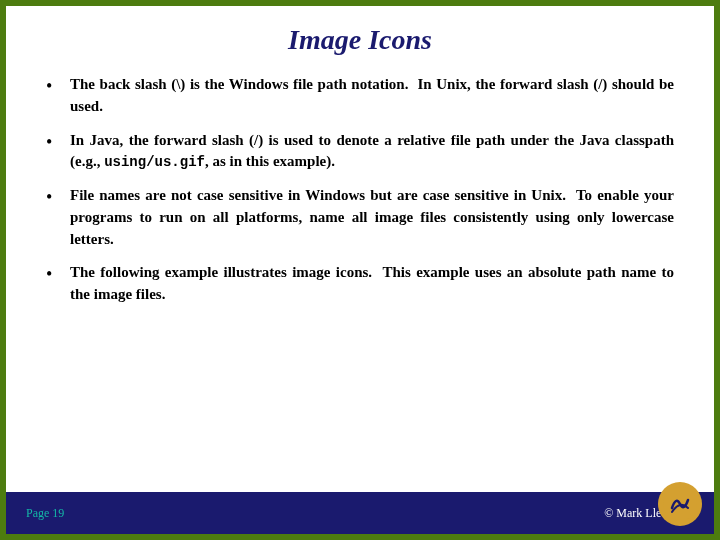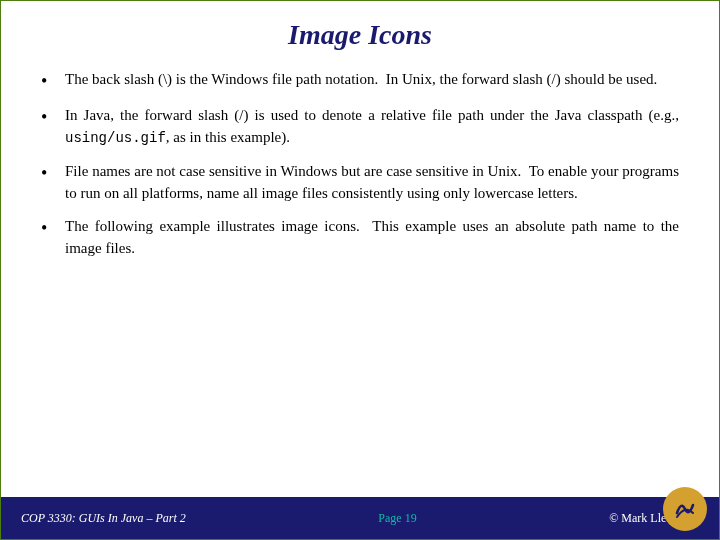--- a/index.html
+++ b/index.html
@@ -13,21 +13,21 @@
       height: 540px;
       background: #f0f0f8;
       font-family: 'Times New Roman', Times, serif;
       overflow: hidden;
     }
 
     .slide-container {
       width: 720px;
       height: 540px;
       background: #ffffff;
-      border: 1px solid #4d7c0f;
+      border: 6px solid #4d7c0f;
       display: flex;
       flex-direction: column;
       position: relative;
     }
 
     .slide-main {
       flex: 1;
       padding: 18px 40px 10px 40px;
       display: flex;
       flex-direction: column;
@@ -63,20 +63,21 @@
 
     .bullet-dot {
       min-width: 14px;
       font-size: 18px;
       line-height: 1.3;
       margin-top: 1px;
     }
 
     .bullet-text {
       flex: 1;
+      font-weight: bold;
     }
 
     .code-inline {
       font-family: 'Courier New', Courier, monospace;
       font-size: 14px;
     }
 
     .slide-footer {
       height: 42px;
       background: #1a1a6e;
@@ -159,21 +160,20 @@
         <span class="bullet-dot">•</span>
         <span class="bullet-text">
           The following example illustrates image icons.&nbsp; This example uses an absolute path name to the image files.
         </span>
       </li>
 
     </ul>
   </div>
 
   <div class="slide-footer">
-    <span class="footer-left">COP 3330:  GUIs In Java – Part 2</span>
     <span class="footer-center">Page 19</span>
     <span class="footer-right">© Mark Llewellyn</span>
     <div class="footer-logo">
       <div class="logo-circle">
         <svg width="36" height="36" viewBox="0 0 36 36">
           <circle cx="18" cy="18" r="17" fill="#d4a030"></circle>
           <path d="M10 22 Q14 10 18 18 Q22 26 26 14" stroke="#1a1a6e" stroke-width="2.5" fill="none" stroke-linecap="round"></path>
           <path d="M10 26 Q18 14 26 22" stroke="#1a1a6e" stroke-width="2" fill="none" stroke-linecap="round"></path>
         </svg>
       </div>

